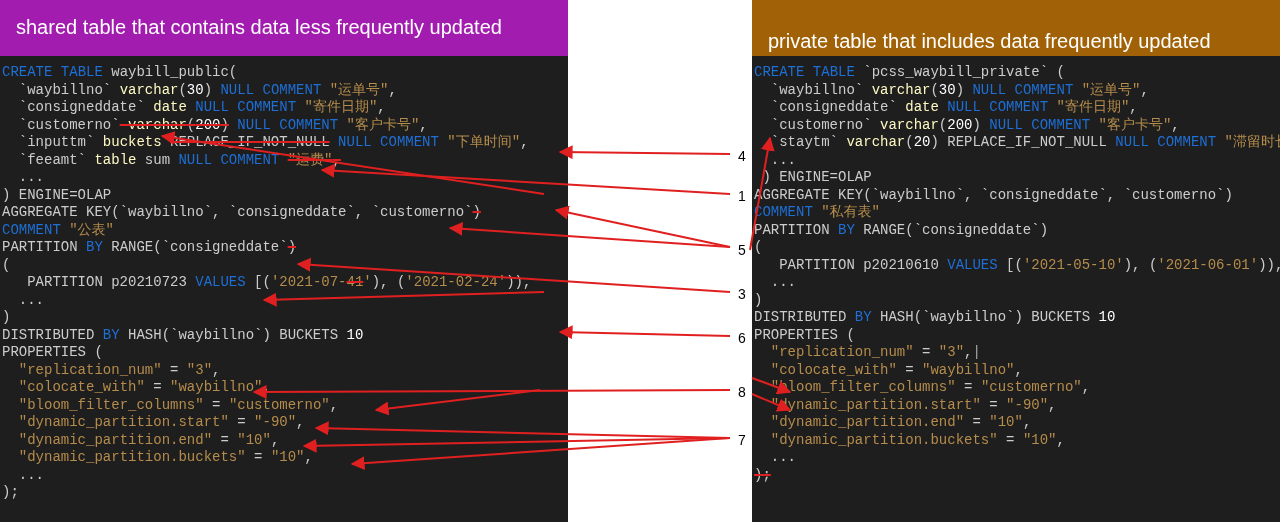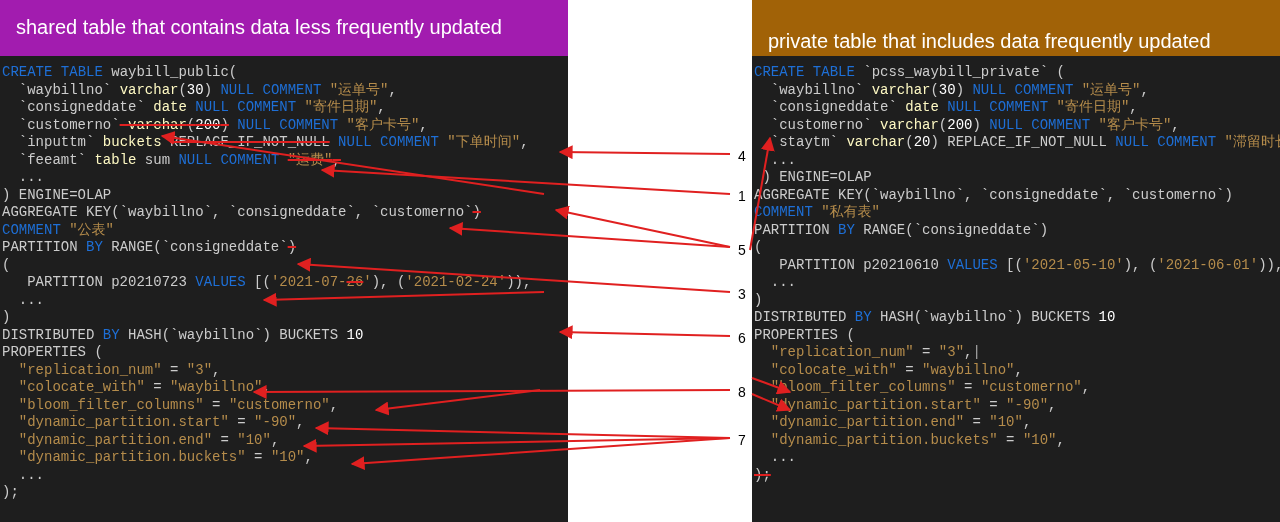--- a/index.html
+++ b/index.html
@@ -81,21 +81,21 @@
   `consigneddate` <span class="kw2">date</span> <span class="kw">NULL</span> <span class="kw">COMMENT</span> <span class="str">"寄件日期"</span>,
   `customerno`<span class="strike"> <span class="kw2">varchar</span>(<span class="num">200</span>)</span> <span class="kw">NULL</span> <span class="kw">COMMENT</span> <span class="str">"客户卡号"</span>,
   `inputtm` <span class="kw2">buckets</span> <span class="strike">REPLACE_IF_NOT_NULL</span> <span class="kw">NULL</span> <span class="kw">COMMENT</span> <span class="str">"下单时间"</span>,
   `feeamt` <span class="kw2">table</span> sum <span class="kw">NULL</span> <span class="kw">COMMENT</span> <span class="strike"><span class="str">"运费"</span>,</span>
   ...
 ) ENGINE=OLAP
 AGGREGATE KEY(`waybillno`, `consigneddate`, `customerno`<span class="strike">)</span>
 <span class="kw">COMMENT</span> <span class="str">"公表"</span>
 PARTITION <span class="kw">BY</span> RANGE(`consigneddate`<span class="strike">)</span>
 (
-   PARTITION p20210723 <span class="kw">VALUES</span> [(<span class="str">'2021-07-<span class="strike">26</span>'</span>), (<span class="str">'2021-02-24'</span>)),
+   PARTITION p20210723 <span class="kw">VALUES</span> [(<span class="str">'2021-07-<span class="strike">41</span>'</span>), (<span class="str">'2021-02-24'</span>)),
   ...
 )
 DISTRIBUTED <span class="kw">BY</span> HASH(`waybillno`) BUCKETS <span class="num">10</span>
 PROPERTIES (
   <span class="str">"replication_num"</span> = <span class="str">"3"</span>,
   <span class="str">"colocate_with"</span> = <span class="str">"waybillno"</span>,
   <span class="str">"bloom_filter_columns"</span> = <span class="str">"customerno"</span>,
   <span class="str">"dynamic_partition.start"</span> = <span class="str">"-90"</span>,
   <span class="str">"dynamic_partition.end"</span> = <span class="str">"10"</span>,
   <span class="str">"dynamic_partition.buckets"</span> = <span class="str">"10"</span>,

